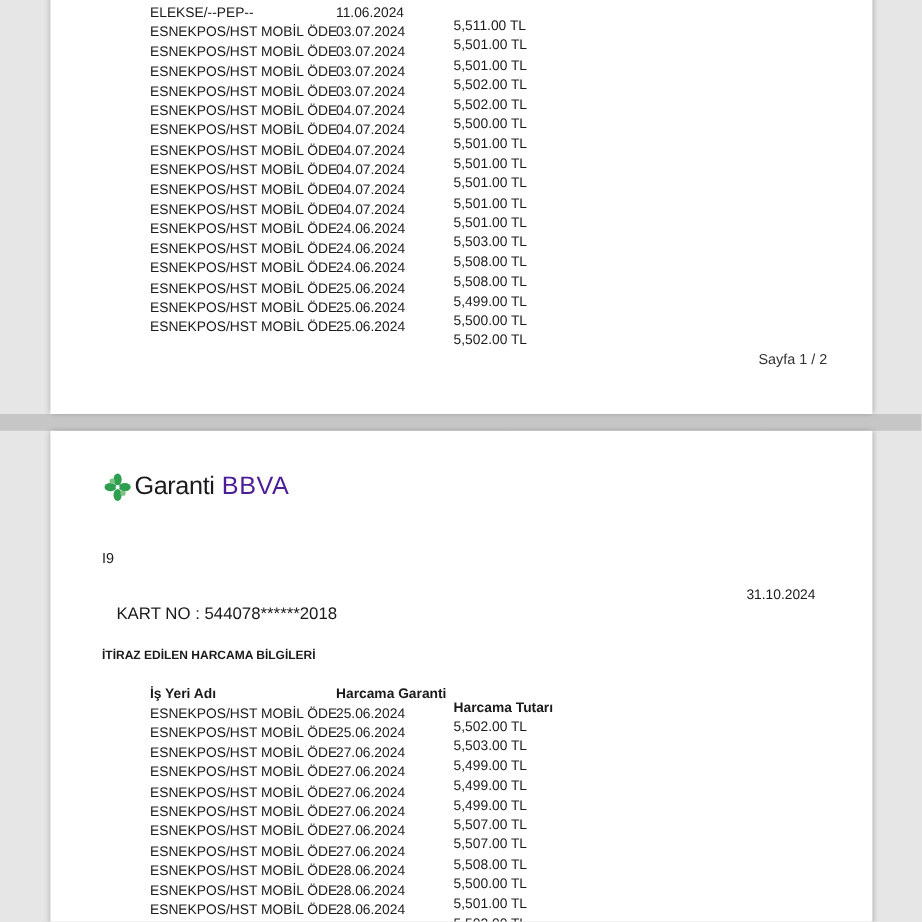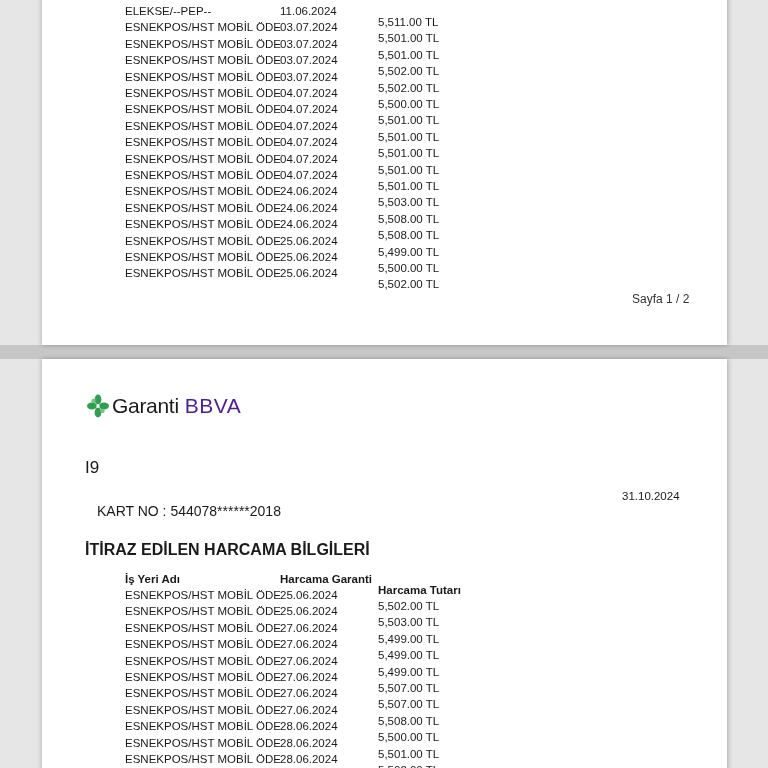--- a/index.html
+++ b/index.html
@@ -31,24 +31,24 @@
   .pagenum {
     position:absolute; left:590px; top:312px; font-size:12px; color:#333;
   }
   .logo {
     position:absolute; left:45px; top:35px; height:30px; display:flex; 
   }
   .logo-text {
     font-size:21px; letter-spacing:-0.3px; color:#1b1b1b; margin-left:3px;
   }
   .logo-bbva { color:#4c1d95; margin-left:6px; letter-spacing:0.5px; }
-  .ref { position:absolute; left:43px; top:99px; font-size:17px; }
+  .ref { position:absolute; left:43px; top:99px; font-size:12px; }
   .date { position:absolute; left:580px; top:131px; font-size:11.5px; }
   .card { position:absolute; left:55px; top:144px; font-size:14px; font-weight:normal; }
-  .title { position:absolute; left:43px; top:182px; font-size:16px; font-weight:bold; }
+  .title { position:absolute; left:43px; top:182px; font-size:10px; font-weight:bold; }
 </style>
 </head>
 <body>
 
 <div class="gap-band"></div>
 
 <div class="page page1">
   <div id="p1rows">
       <div class="row" style="top: 23px;">
         <span class="c1">ELEKSE/--PEP--</span>

